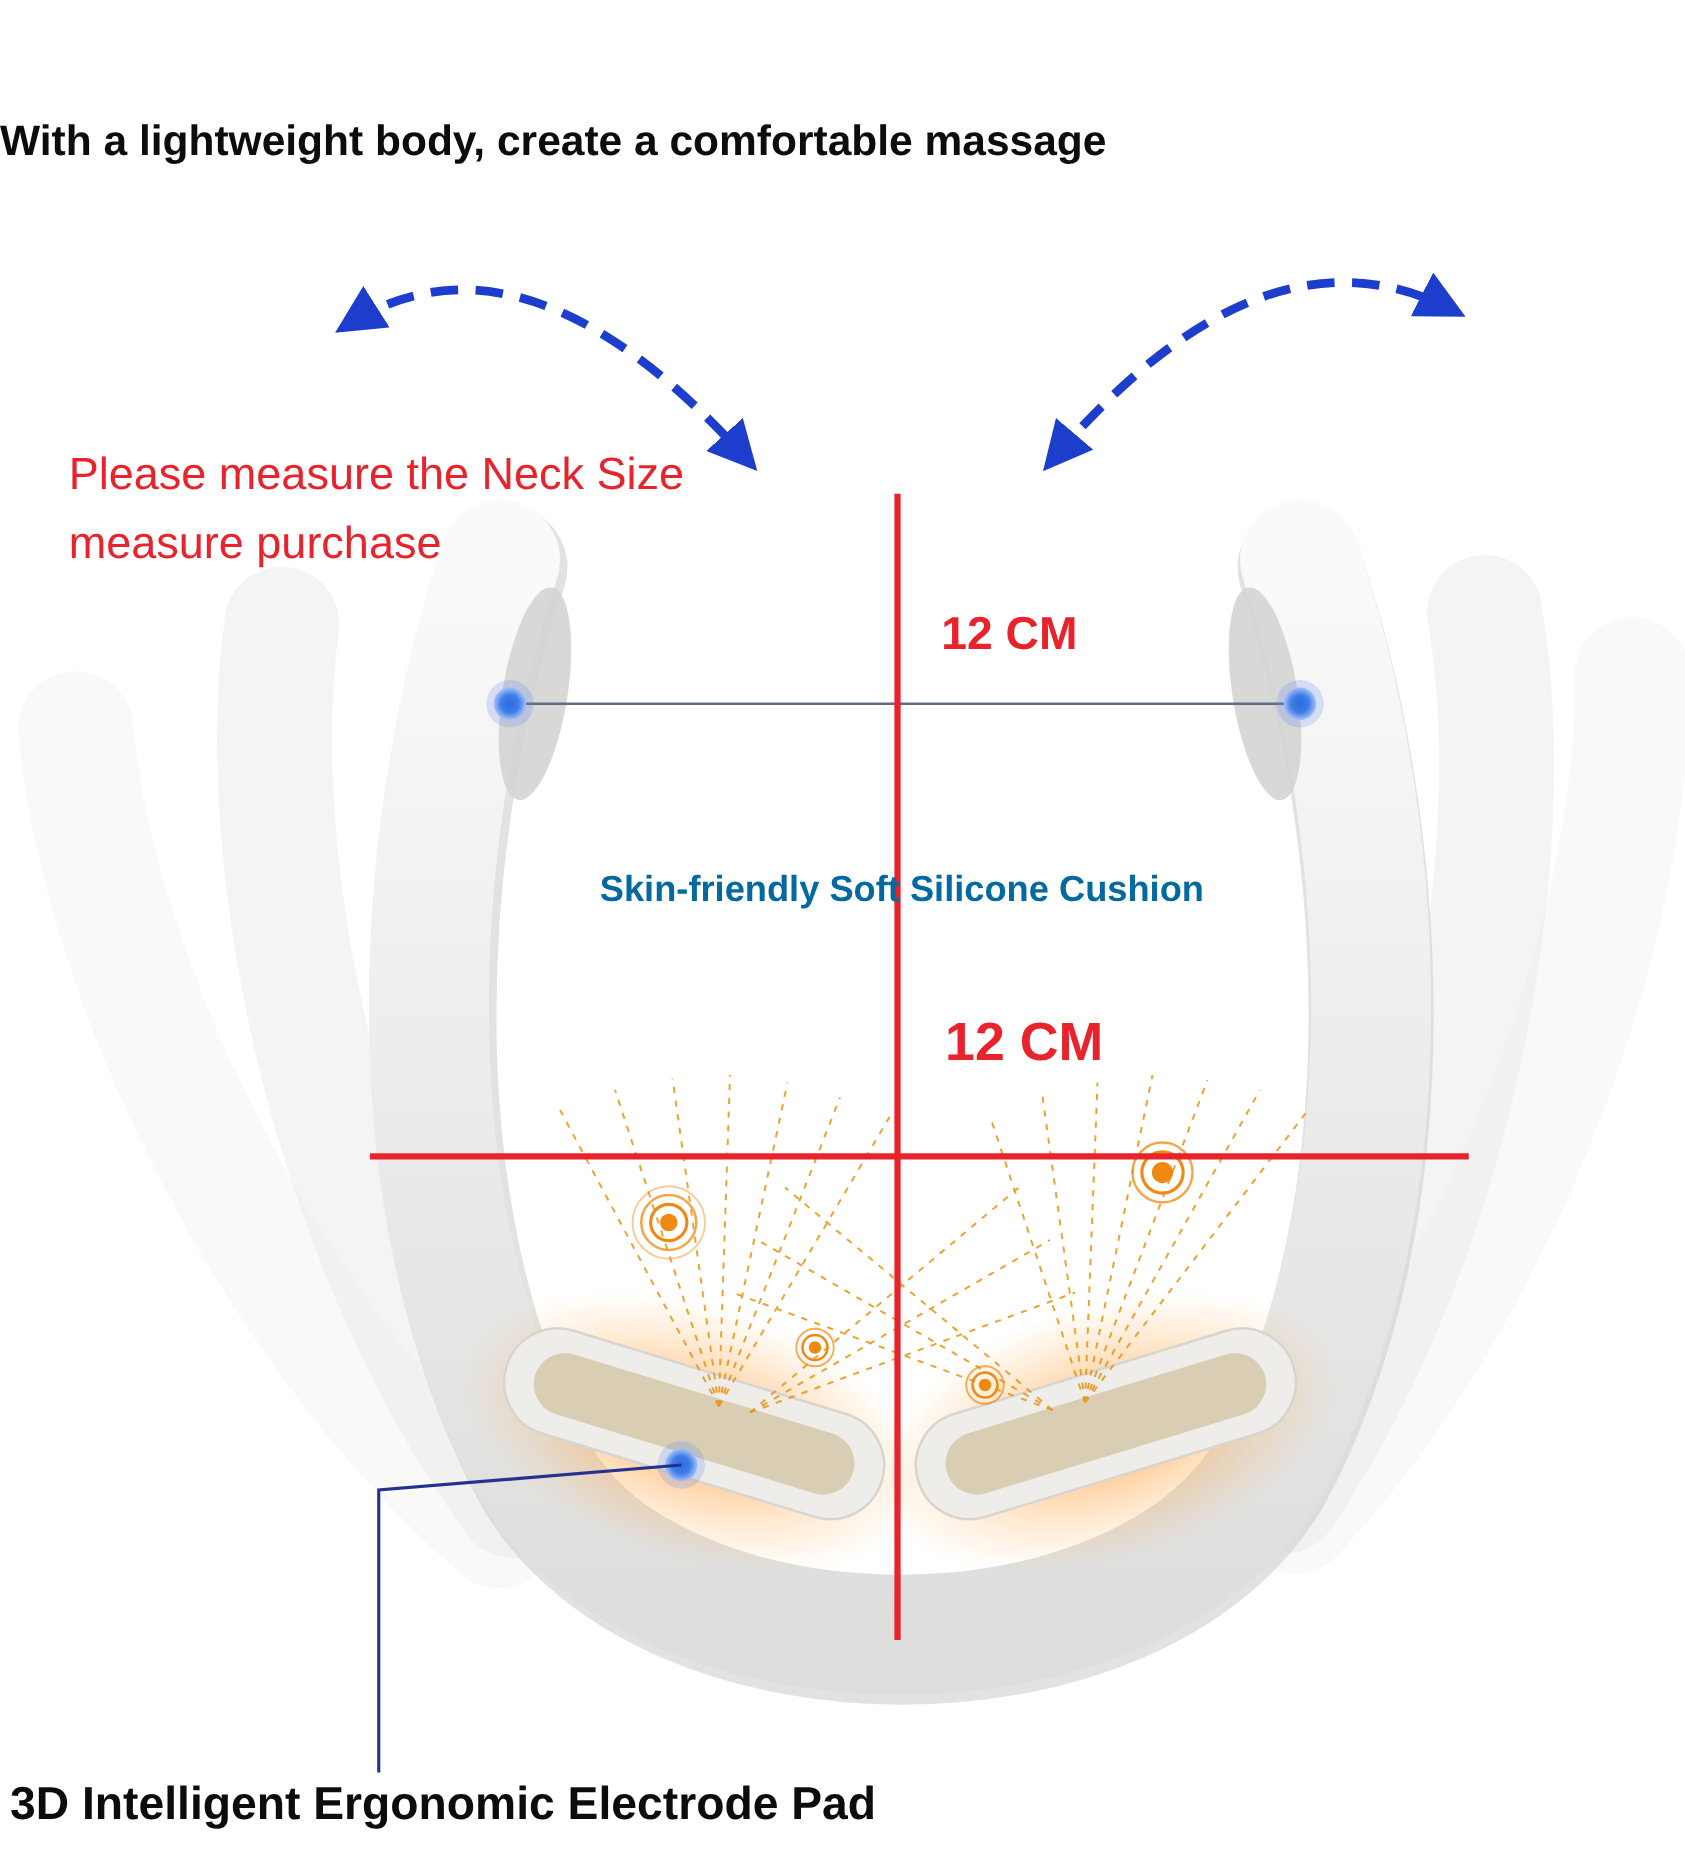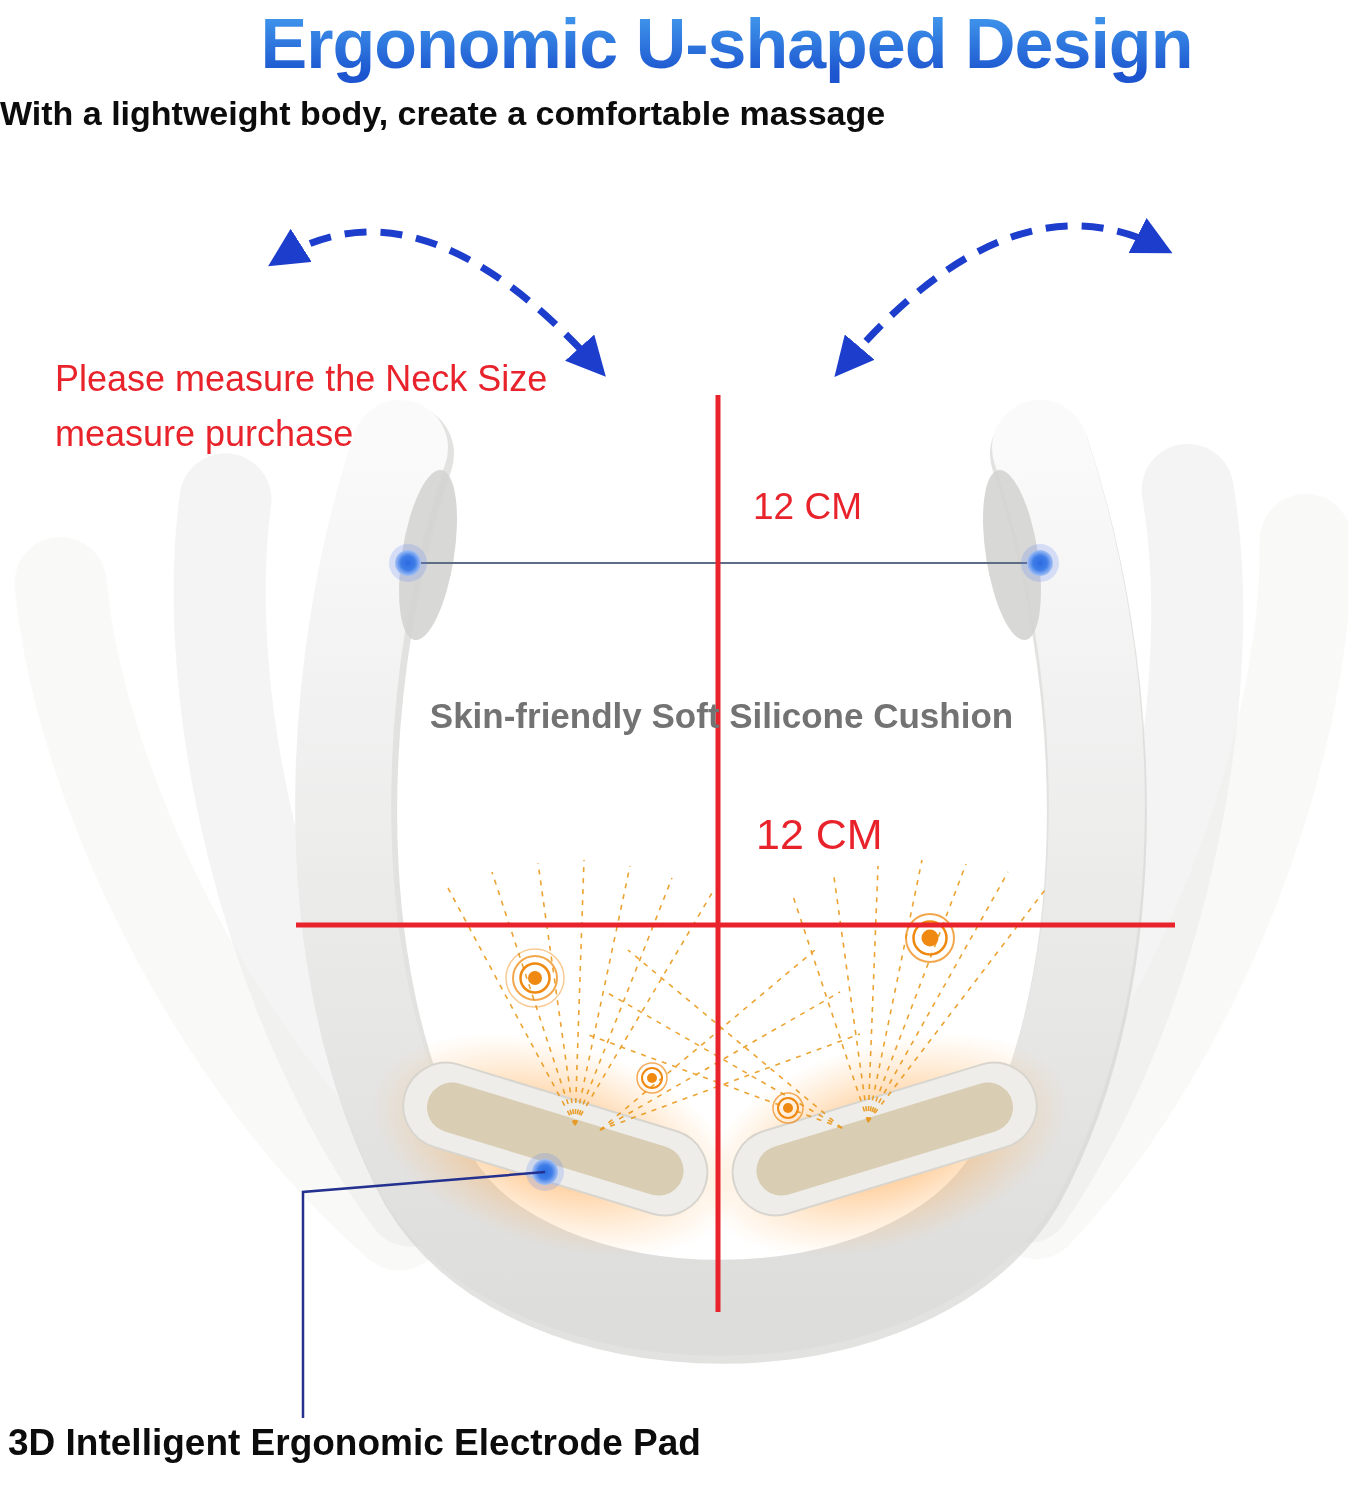--- a/index.html
+++ b/index.html
@@ -23,26 +23,26 @@
     -webkit-text-fill-color:transparent; color:transparent;
   }
   .subtitle {
     left:0; right:0; top:90px; 
     font-size:34px; font-weight:700; color:#0c0c0c; line-height:1.40;
   }
   .neck-note {
     left:55px; top:352px;
     font-size:36px; font-weight:500; color:#e8232b; line-height:1.52;
   }
-  .dim { color:#e8232b; font-weight:400; }
+  .dim { color:#e8232b; font-weight:700; }
   .dim-upper { left:753px; top:486px; font-size:37px; }
   .dim-lower { left:756px; top:810px; font-size:43px; }
   .cushion-label {
     left:95px; right:0; top:696px; text-align:center;
-    font-size:35px; font-weight:600; color:#737373;
+    font-size:29px; font-weight:600; color:#0369a1;
   }
   .electrode-label {
     left:8px; top:1422px;
     font-size:37px; font-weight:700; color:#0c0c0c;
   }
 </style>
 </head>
 <body>
 
 <div class="canvas">
@@ -161,21 +161,20 @@
 
     <line x1="718" y1="395" x2="718" y2="1312" stroke="#e8232b" stroke-width="5"></line>
     <line x1="296" y1="925" x2="1175" y2="925" stroke="#e8232b" stroke-width="5"></line>
 
     <polyline points="545,1172 303,1192 303,1418" fill="none" stroke="#24318f" stroke-width="2.5"></polyline>
 
     <path d="M 278 260 Q 420 170 598 368" fill="none" stroke="#1d3ecc" stroke-width="7" stroke-dasharray="22 14" marker-start="url(#ah)" marker-end="url(#ah)"></path>
     <path d="M 842 368 Q 1010 170 1162 248" fill="none" stroke="#1d3ecc" stroke-width="7" stroke-dasharray="22 14" marker-start="url(#ah)" marker-end="url(#ah)"></path>
   </svg>
 
-  <h1 class="txt title">Ergonomic U-shaped Design</h1>
 
   <div class="txt subtitle">
     <div>With a lightweight body, create a comfortable massage</div>
   </div>
 
   <div class="txt neck-note">
     <div>Please measure the Neck Size</div>
     <div>measure purchase</div>
   </div>
 

